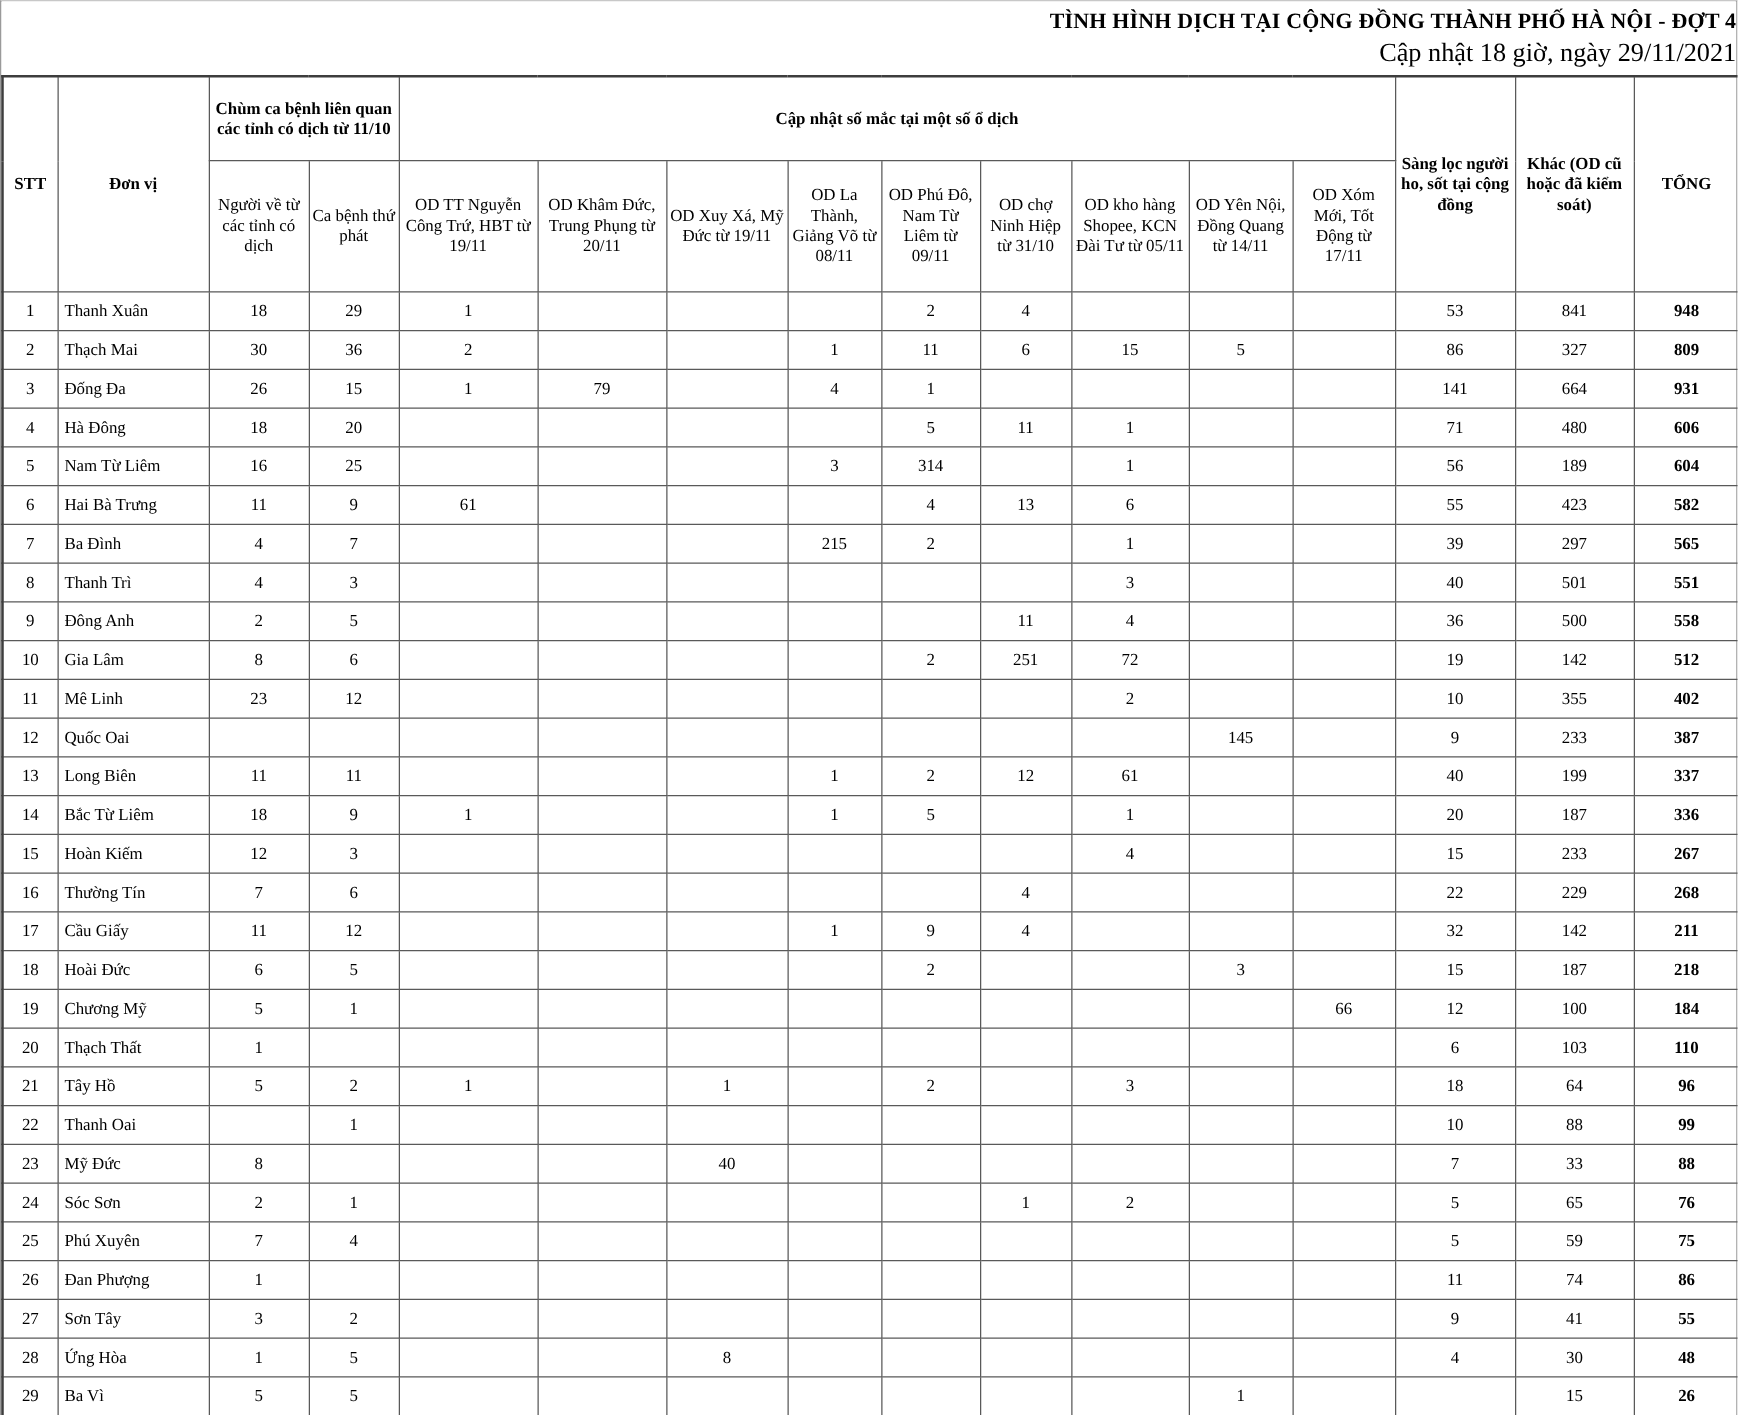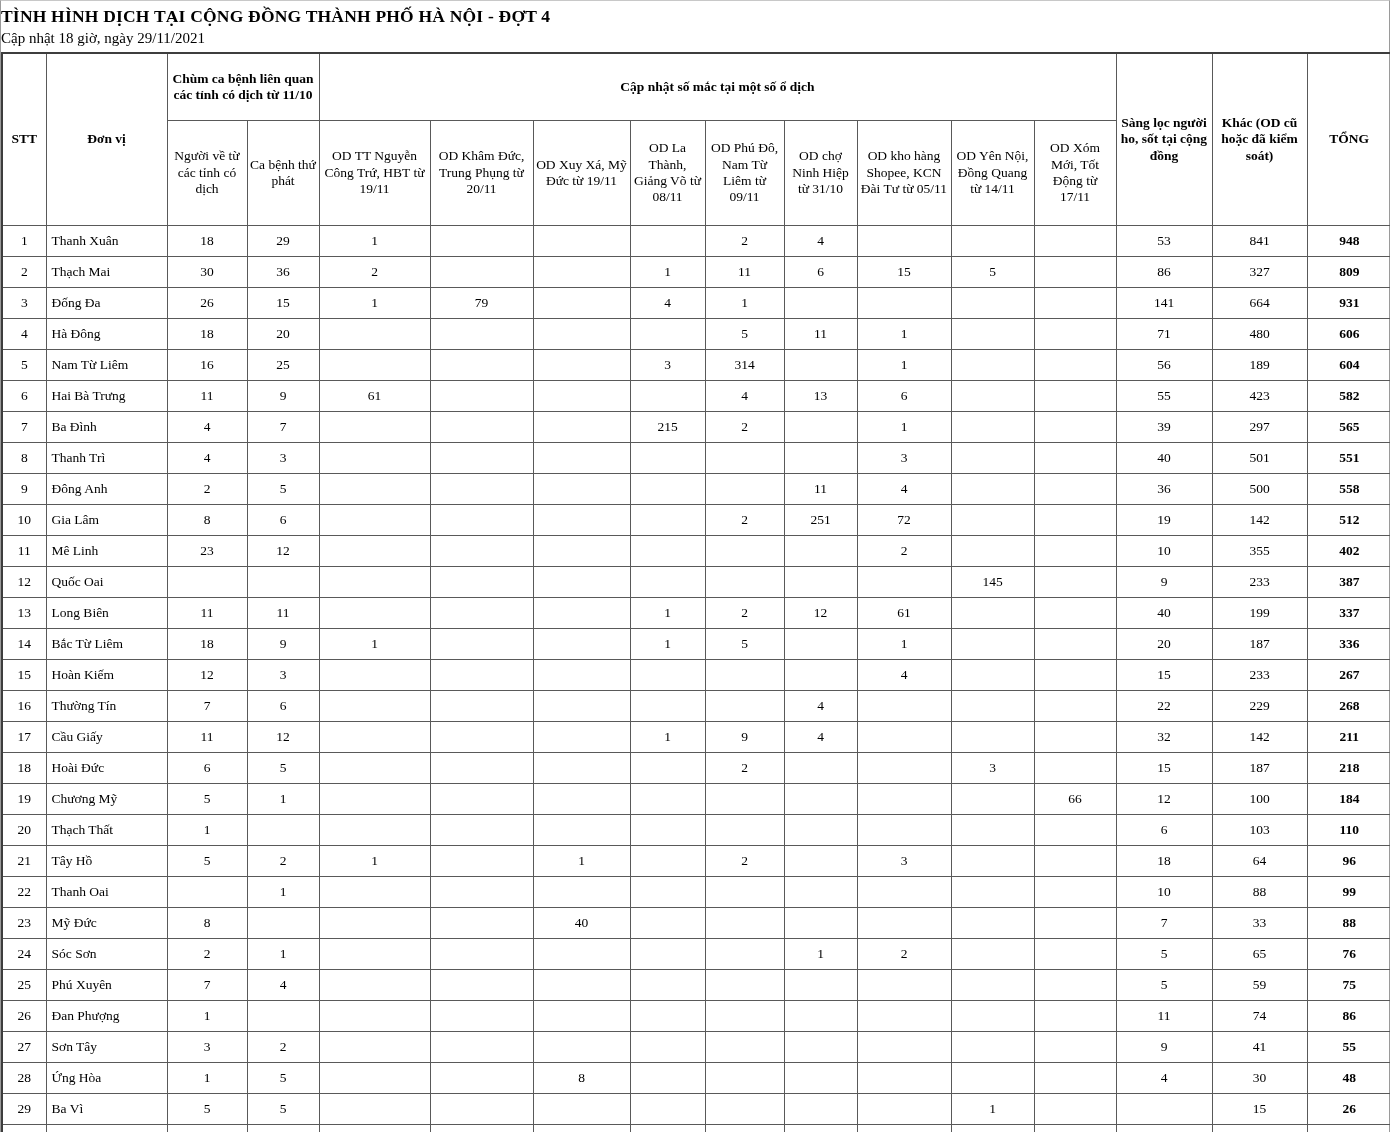--- a/index.html
+++ b/index.html
@@ -2,23 +2,23 @@
 <html lang="vi"><head>
 <meta charset="utf-8">
 <style>
   html, body { margin: 0; padding: 0; background: #ffffff; }
   body {
     width: 1390px;
     color: #000;
     font-family: "Liberation Serif", "DejaVu Serif", serif;
   }
   .sheet { width: 1390px; box-sizing: border-box; border-left: 1px solid #9a9a9a; border-right: 1px solid #9a9a9a; border-top: 1px solid #c8c8c8; }
-  .titles { text-align: left; padding: 5px 0 3px; }
+  .titles { text-align: right; padding: 5px 0 3px; }
   .main-title { font-size: 17.5px; font-weight: bold; margin: 0; letter-spacing: 0.2px; }
-  .sub-title { font-size: 15px; margin: 3px 0 2px; }
+  .sub-title { font-size: 21px; margin: 3px 0 2px; }
   table.grid {
     width: 1390px;
     box-sizing: border-box;
     border-collapse: collapse;
     table-layout: fixed;
     border: 2px solid #3d3d3d;
   }
   .grid th, .grid td {
     border: 1px solid #595959;
     text-align: center;

